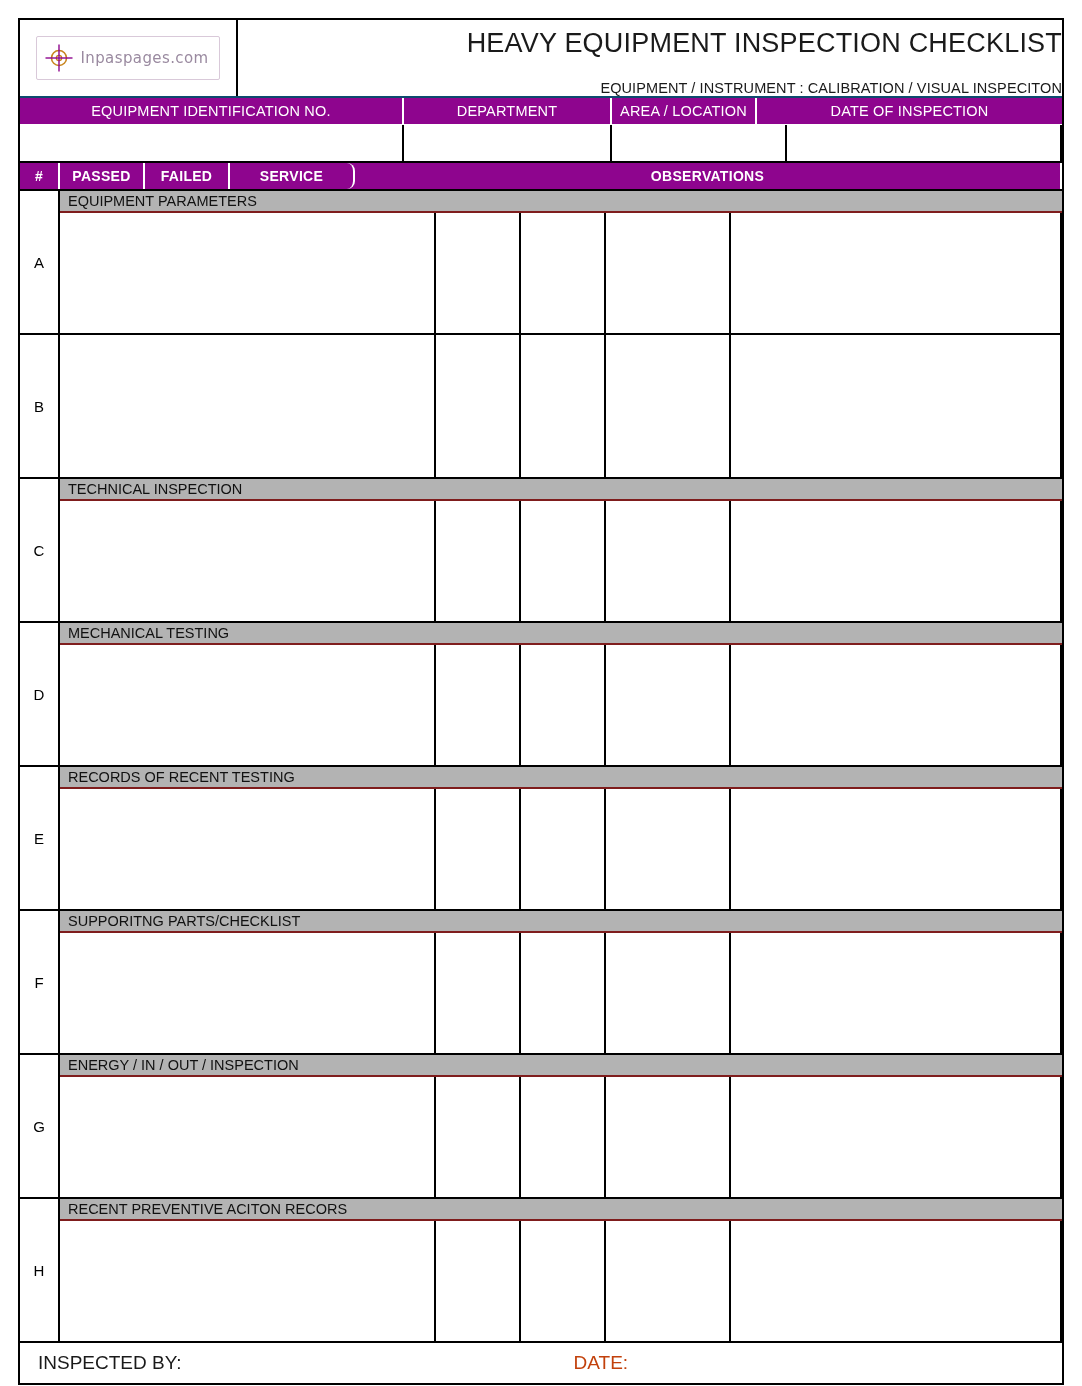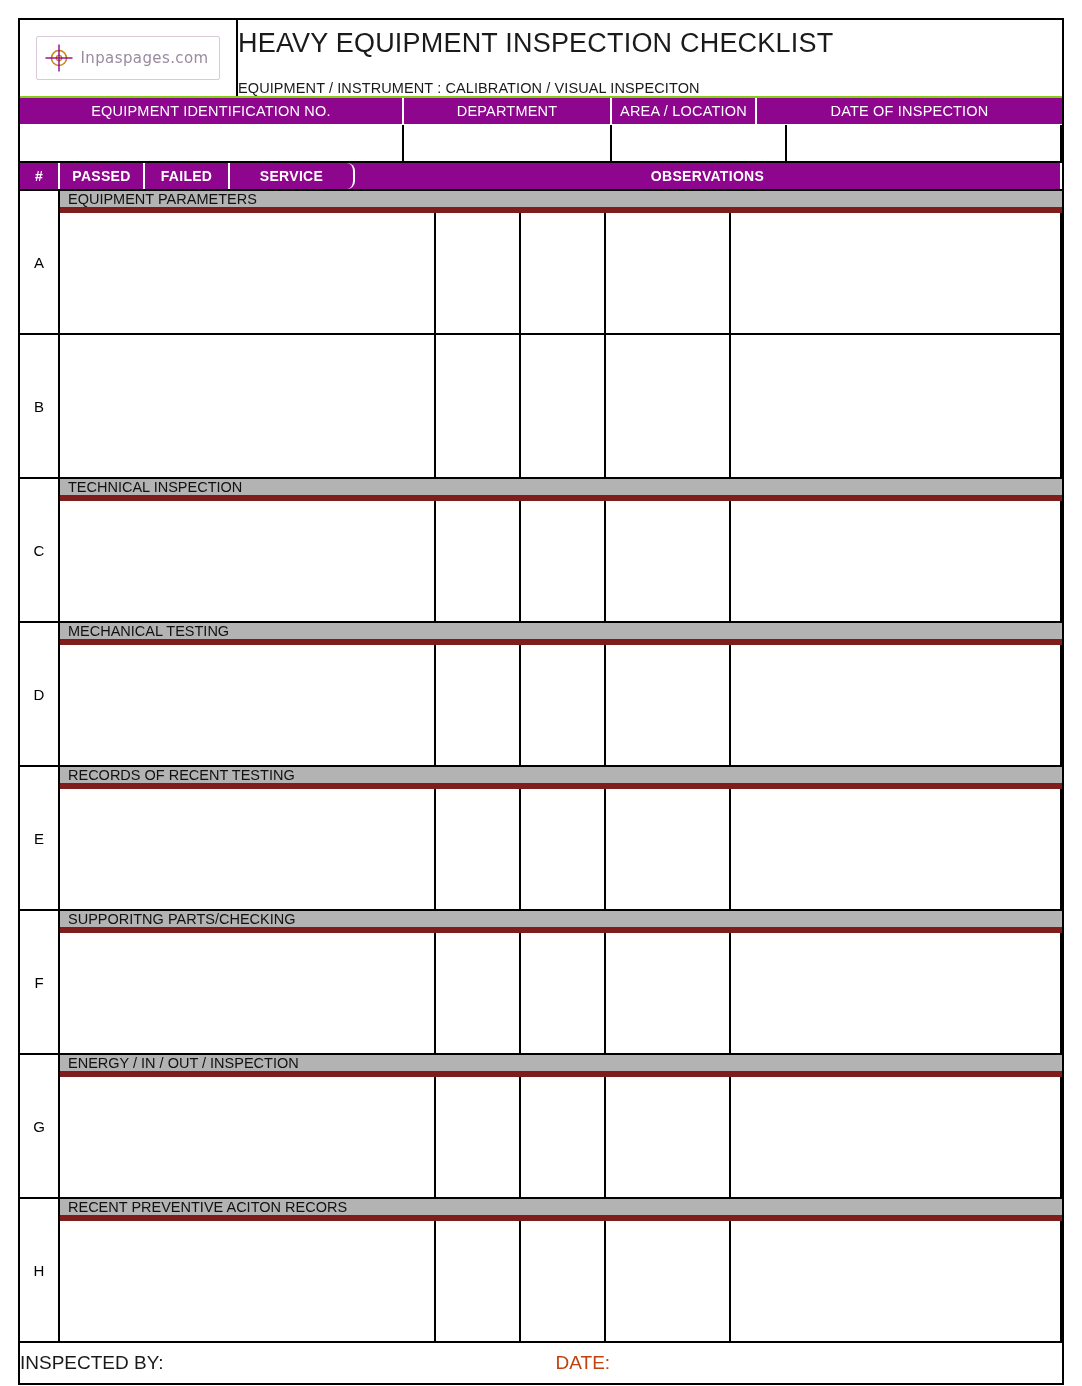--- a/index.html
+++ b/index.html
@@ -25,21 +25,21 @@
     width: 1046px;
     border: 2px solid #000000;
     box-sizing: border-box;
   }
 
   
   .header {
     display: flex;
     align-items: stretch;
     height: 76px;
-    border-bottom: 2px solid #84cc16;
+    border-bottom: 2px solid #0c4a6e;
   }
   .logo-cell {
     width: 218px;
     border-right: 2px solid #000000;
     display: flex;
     align-items: center;
     justify-content: center;
     box-sizing: border-box;
   }
   .logo-box {
@@ -60,21 +60,21 @@
   .logo-text {
     font-size: 15px;
     color: #9a8aa0;
     letter-spacing: 0.4px;
     font-family: "DejaVu Sans", sans-serif;
   }
   .title-cell {
     flex: 1 1 auto;
     display: flex;
     flex-direction: column;
-    align-items: flex-start;
+    align-items: flex-end;
     justify-content: center;
     padding-top: 8px;
     box-sizing: border-box;
   }
   .main-title {
     font-size: 27px;
     letter-spacing: 0.2px;
     color: #1a1a1a;
     font-weight: normal;
     font-family: "Liberation Sans", sans-serif;
@@ -172,21 +172,21 @@
   }
   .sec-title {
     height: 22px;
     background: #b3b3b3;
     display: flex;
     align-items: center;
     padding-left: 8px;
     font-size: 14.5px;
     color: #111111;
     box-sizing: border-box;
-    border-bottom: 6px solid #7f1d1d;
+    border-bottom: 2px solid #7f1d1d;
   }
   .sec-grid {
     flex: 1 1 auto;
     display: flex;
   }
   .sec-grid > div {
     box-sizing: border-box;
     border-right: 2px solid #000000;
   }
   .g-pts  { width: 376px; }
@@ -196,21 +196,21 @@
   .g-obs  { flex: 1 1 auto; border-right: none; }
 
   
   .footer {
     display: flex;
     align-items: center;
     height: 40px;
     box-sizing: border-box;
   }
   .footer-inspected {
-    padding-left: 0;
+    padding-left: 18px;
     font-size: 19px;
     color: #1a1a1a;
   }
   .footer-date {
     margin-left: 392px;
     font-size: 19px;
     color: #c2410c;
   }
 </style>
 </head>
@@ -326,21 +326,21 @@
           <div class="g-fail"></div>
           <div class="g-serv"></div>
           <div class="g-obs"></div>
         </div>
       </div>
     </div>
 
     <div class="section">
       <div class="sec-letter">F</div>
       <div class="sec-body">
-        <div class="sec-title">SUPPORITNG PARTS/CHECKING</div>
+        <div class="sec-title">SUPPORITNG PARTS/CHECKLIST</div>
         <div class="sec-grid">
           <div class="g-pts"></div>
           <div class="g-pass"></div>
           <div class="g-fail"></div>
           <div class="g-serv"></div>
           <div class="g-obs"></div>
         </div>
       </div>
     </div>
 

